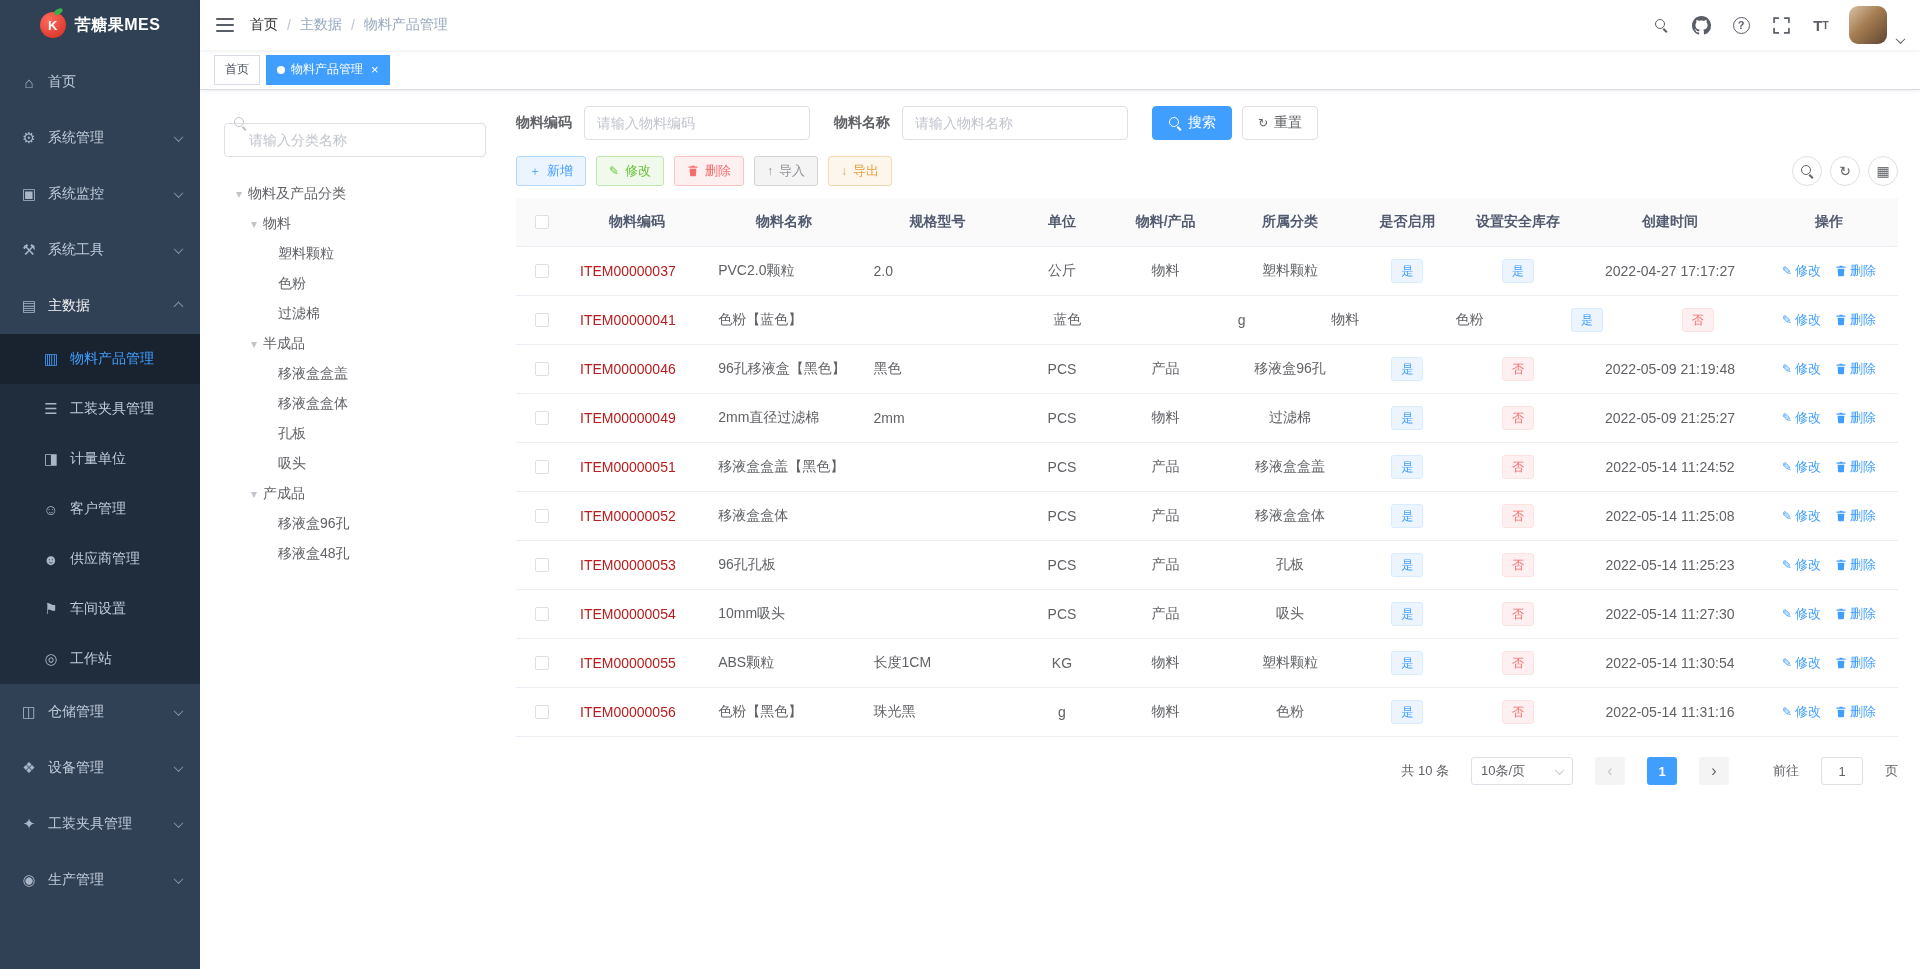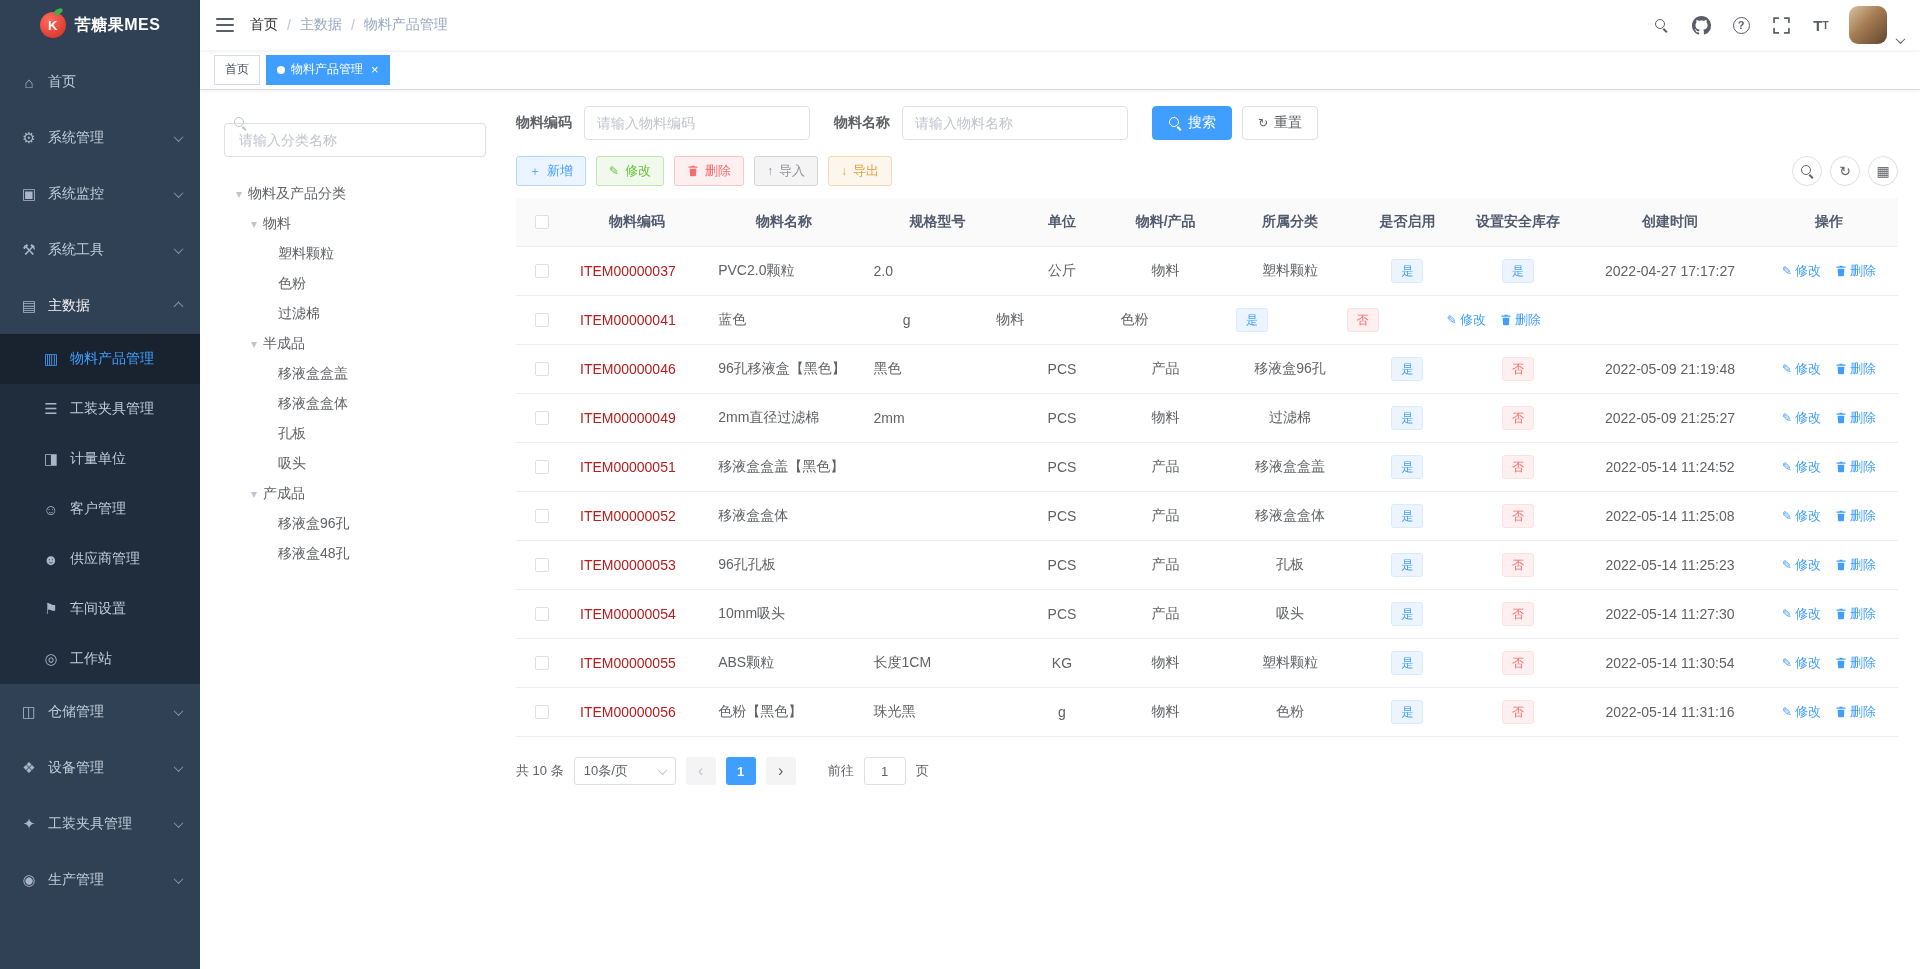--- a/index.html
+++ b/index.html
@@ -46,21 +46,21 @@
   .tag-item.active { background:#409eff; border-color:#409eff; color:#fff; }
   .tag-dot { width:8px; height:8px; border-radius:50%; background:#fff; }
   .tag-close { font-size:13px; line-height:1; margin-left:2px; }
 
   
   .content { flex:1; background:#fff; padding:16px 22px 0 24px; display:flex; gap:30px; overflow:hidden; }
 
   
   .tree-panel { width:262px; flex-shrink:0; }
   .tree-search { position:relative; margin-bottom:22px; }
-  .tree-input { width:100%; height:34px; border:1px solid #dcdfe6; border-radius:4px; padding:0 10px 0 14px; font-size:14px; color:#606266; outline:none; font-family:inherit; }
+  .tree-input { width:100%; height:34px; border:1px solid #dcdfe6; border-radius:4px; padding:0 10px 0 24px; font-size:14px; color:#606266; outline:none; font-family:inherit; }
   input::placeholder { color:#c0c4cc; }
   .tree-mag { position:absolute; left:9px; top:10px; color:#c0c4cc; }
   .tree { font-size:14px; color:#606266; }
   .tree-node { display:flex; align-items:center; height:30px; cursor:pointer; white-space:nowrap; }
   .caret { width:18px; flex-shrink:0; color:#c0c4cc; font-size:12px; text-align:center; }
 
   
   .table-panel { flex:1; min-width:0; display:flex; flex-direction:column; }
   .filter-row { display:flex; align-items:center; margin-bottom:16px; }
   .filter-label { font-weight:bold; color:#606266; font-size:14px; margin-right:12px; white-space:nowrap; }
@@ -98,21 +98,21 @@
   .c-actions { flex:0 0 10%; }
   .cb { display:inline-block; width:14px; height:14px; border:1px solid #dcdfe6; border-radius:2px; background:#fff; cursor:pointer; }
   .code-link { color:#b91c1c; cursor:pointer; }
   .tag { display:inline-flex; align-items:center; height:24px; padding:0 9px; border-radius:3px; font-size:12px; border:1px solid transparent; }
   .tag-blue { background:#ecf5ff; border-color:#d9ecff; color:#409eff; }
   .tag-red  { background:#fef0f0; border-color:#fde2e2; color:#f56c6c; }
   .link { color:#409eff; font-size:13px; display:inline-flex; align-items:center; gap:3px; margin:0 7px; cursor:pointer; }
   .glyph { font-size:12px; }
 
   
-  .pagination { display:flex; align-items:center; gap:10px; margin-top:20px; font-size:13px; color:#606266; }
+  .pagination { display:flex; align-items:center; justify-content:flex-end; gap:22px; margin-top:20px; font-size:13px; color:#606266; }
   .page-size { width:102px; height:28px; border:1px solid #dcdfe6; border-radius:3px; display:flex; align-items:center; justify-content:space-between; padding:0 9px; color:#606266; cursor:pointer; background:#fff; }
   .pg-btn { min-width:30px; height:28px; background:#f4f4f5; border-radius:3px; display:flex; align-items:center; justify-content:center; font-size:16px; color:#606266; cursor:pointer; }
   .pg-prev { color:#c0c4cc; }
   .pg-num.active { background:#409eff; color:#fff; font-size:13px; font-weight:bold; }
   .goto-label { margin-left:22px; }
   .goto-input { width:42px; height:28px; border:1px solid #dcdfe6; border-radius:3px; text-align:center; font-size:13px; color:#606266; outline:none; font-family:inherit; }
 
   
   .chev { display:inline-block; width:7px; height:7px; border-right:1.5px solid currentColor; border-bottom:1.5px solid currentColor; transform:rotate(45deg) translate(-1px,-1px); }
   .chev.up { transform:rotate(225deg); }
@@ -426,20 +426,21 @@
       </span>
     </div>
   </div>
               <div class="t-row">
     <div class="t-cell c-check">
                   <span class="cb"></span>
                 </div>
     <div class="t-cell c-code left">
                   <span class="code-link">ITEM00000041</span>
                 </div>
+    <div class="t-cell c-name left">色粉【蓝色】</div>
     <div class="t-cell c-spec left">蓝色</div>
     <div class="t-cell c-unit">g</div>
     <div class="t-cell c-type">物料</div>
     <div class="t-cell c-cat">色粉</div>
     <div class="t-cell c-enabled">
                   <span class="tag tag-blue">是</span>
                 </div>
     <div class="t-cell c-safety">
                   <span class="tag tag-red">否</span>
                 </div>

